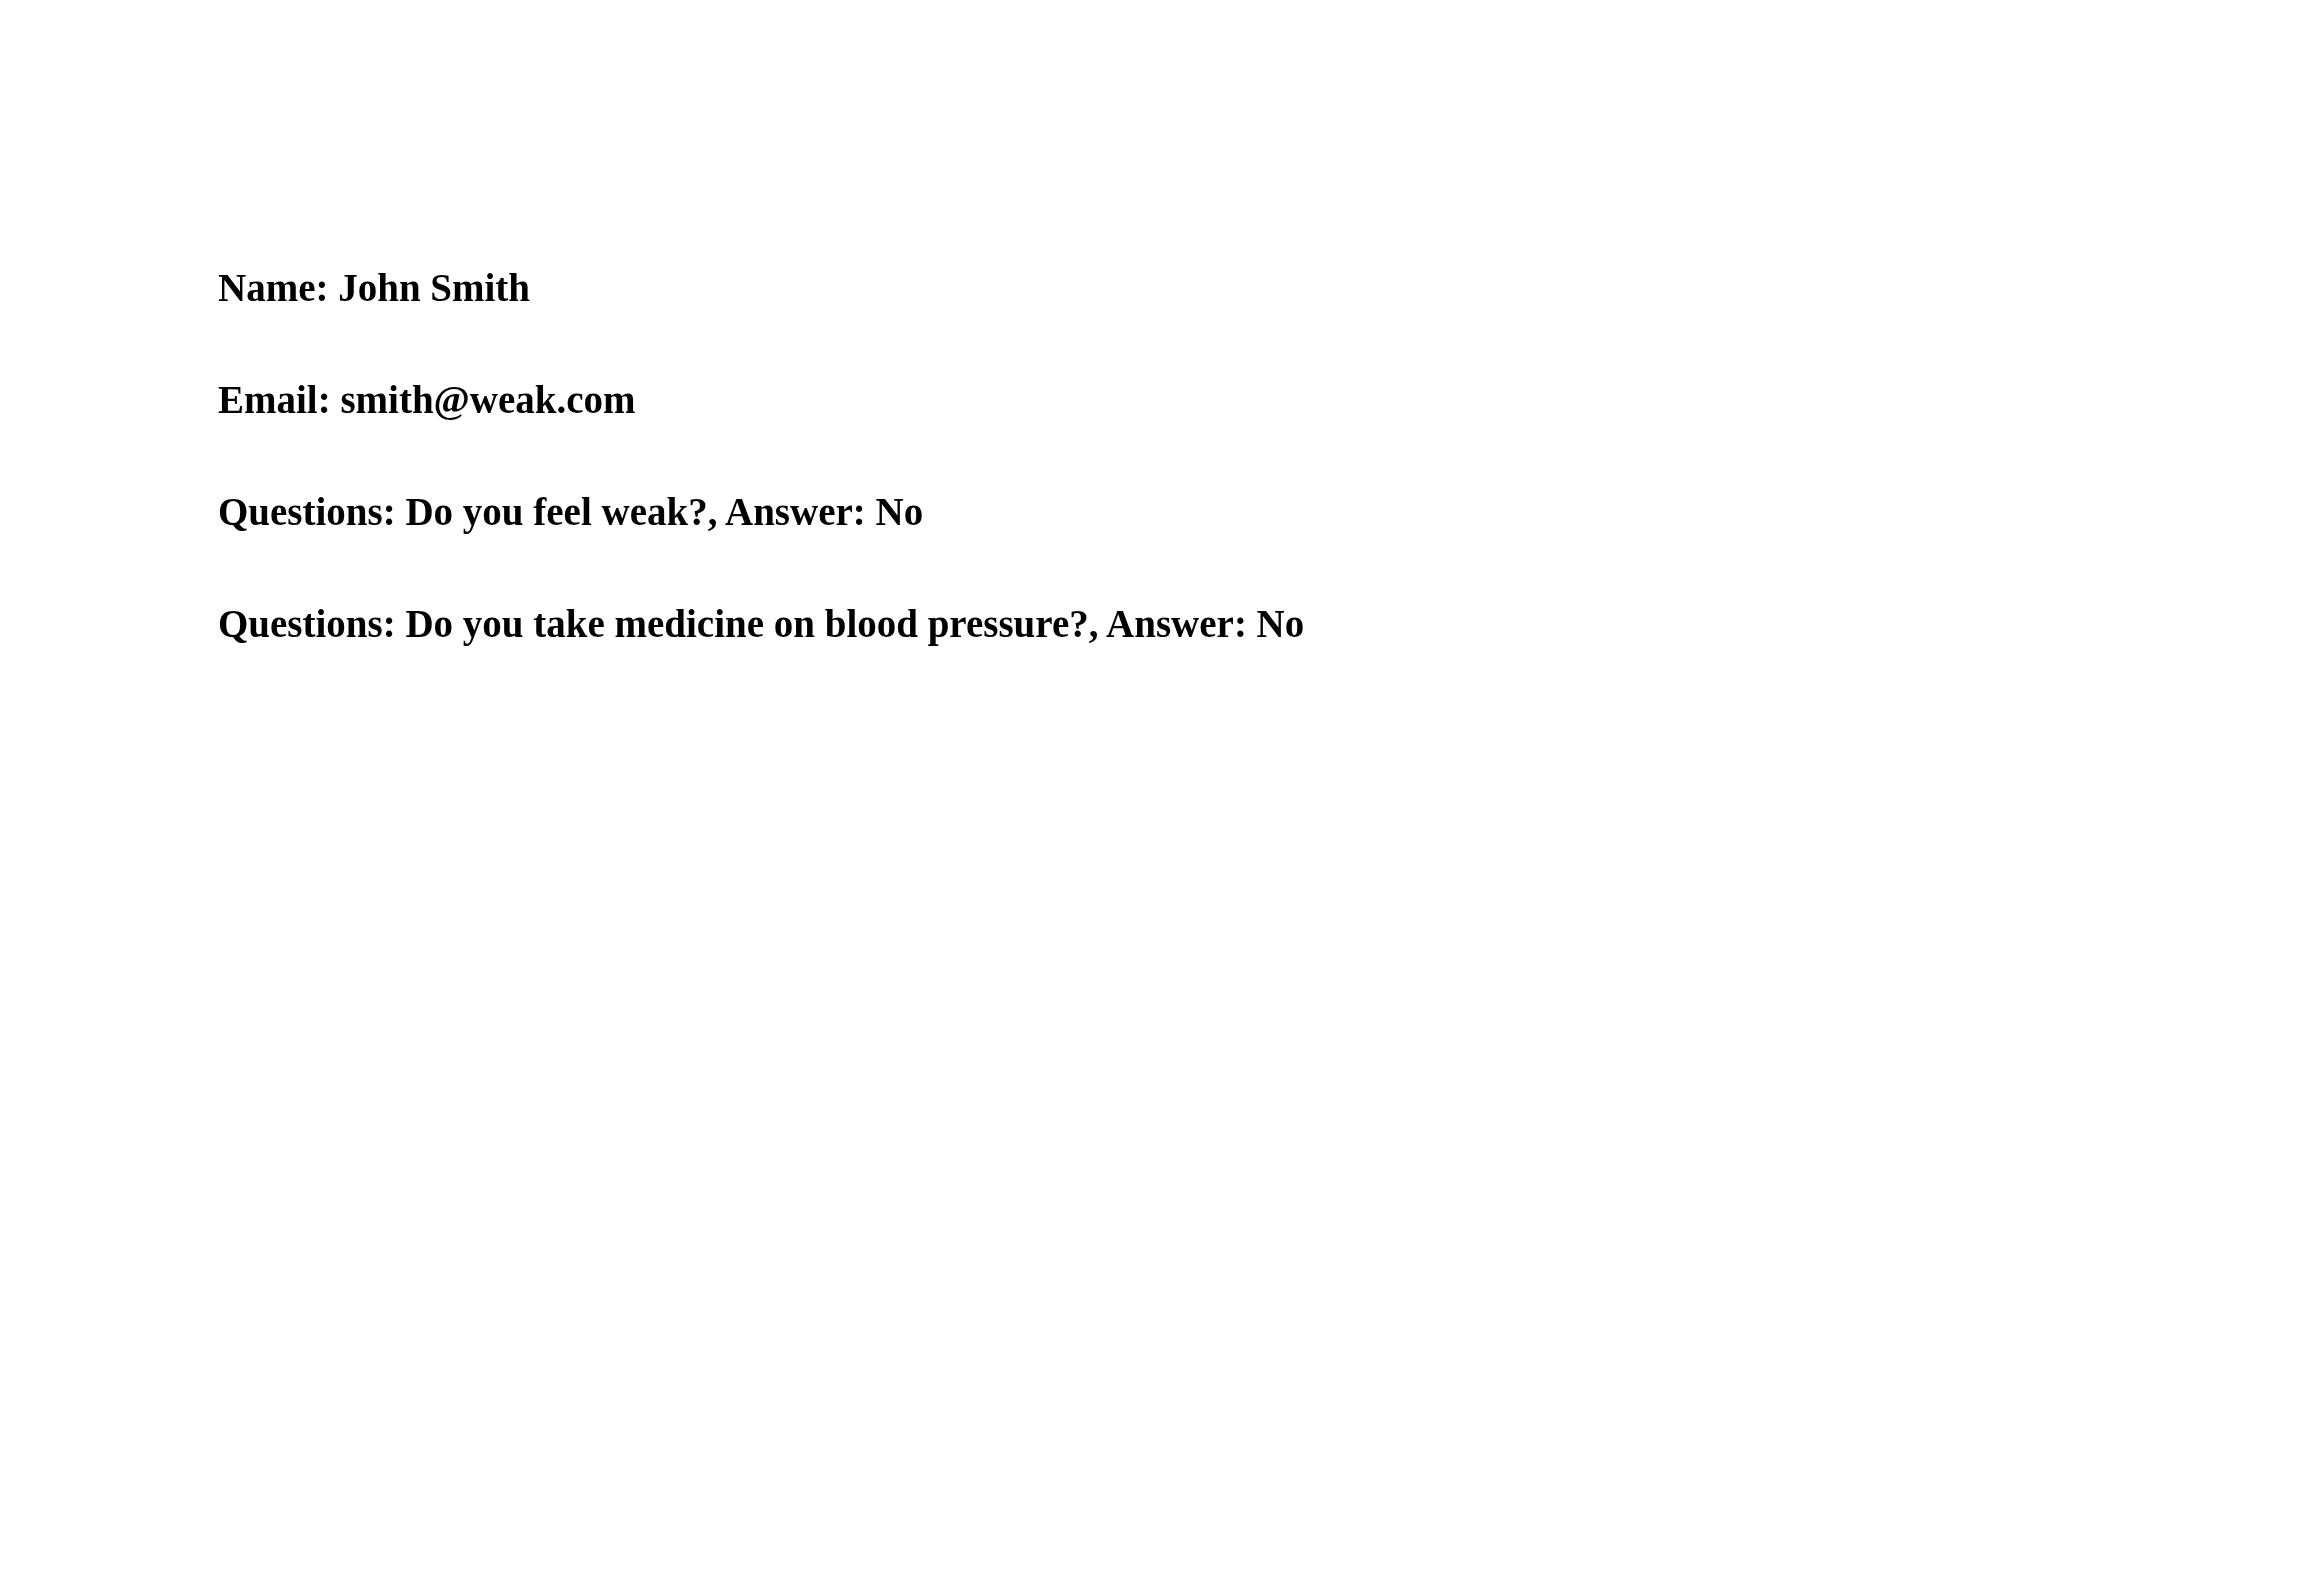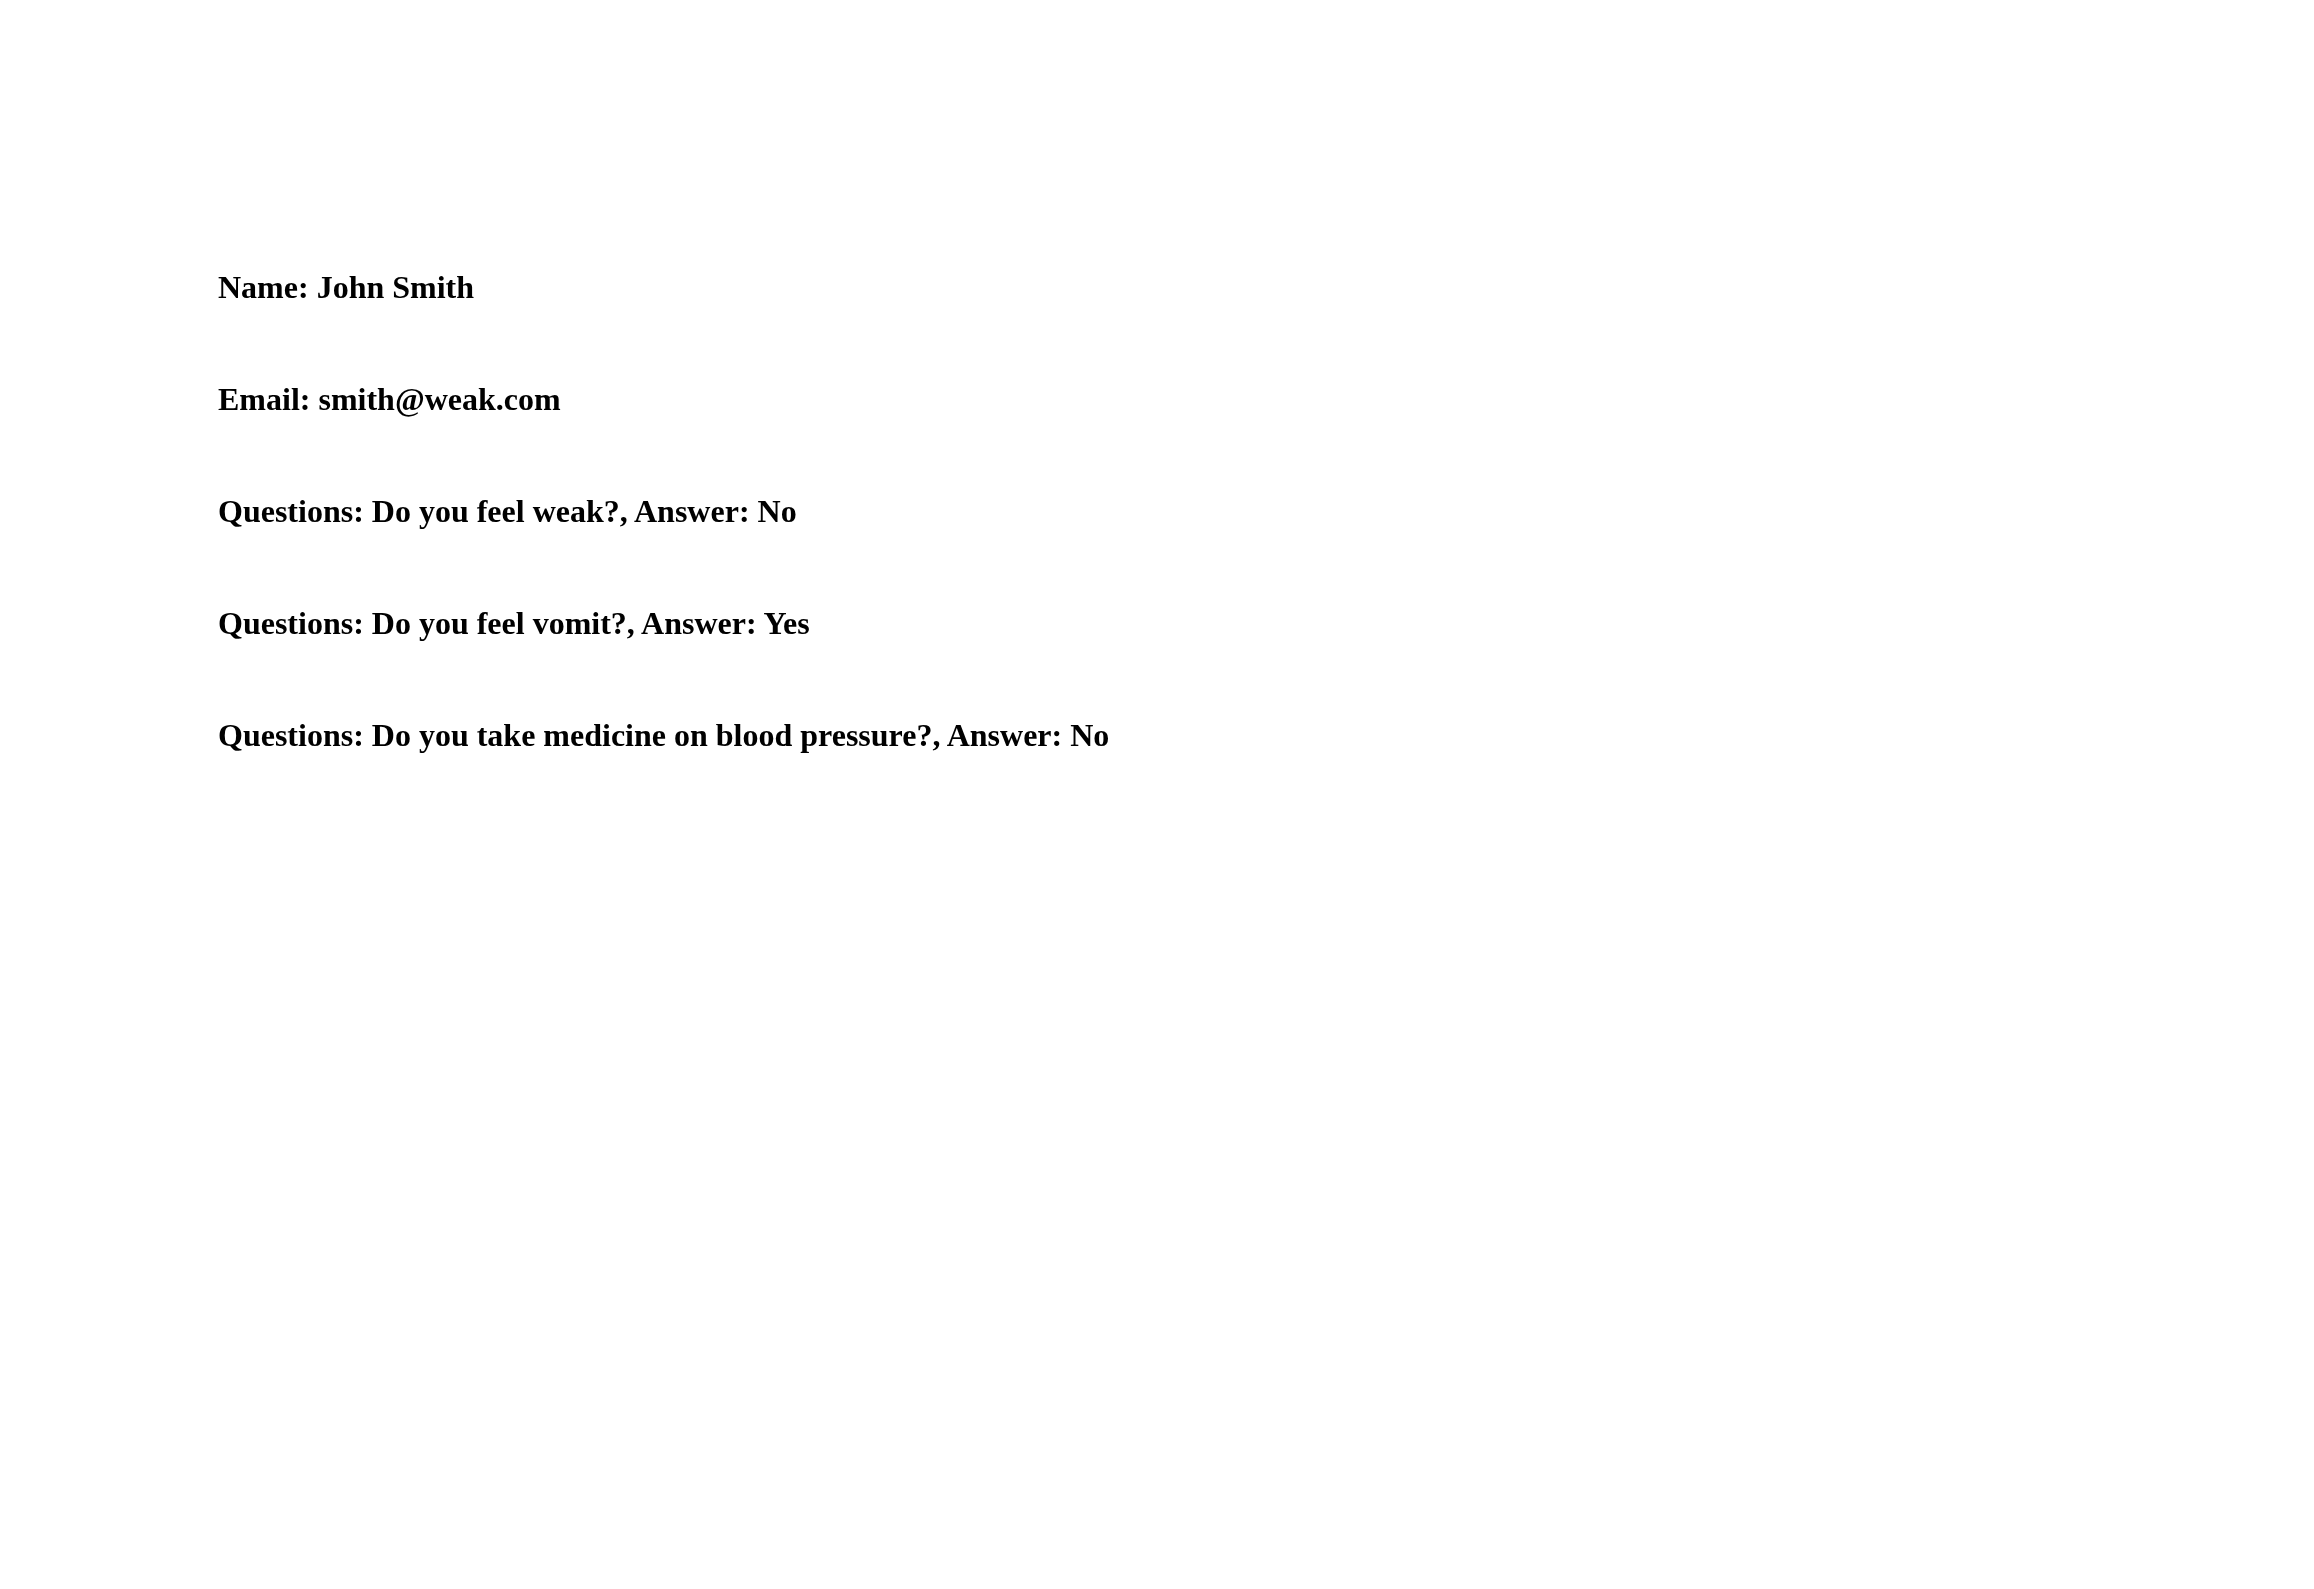--- a/index.html
+++ b/index.html
@@ -16,29 +16,28 @@
   .doc {
     position: absolute;
     left: 218px;
     top: 265px;
     width: 1881px;
   }
   .doc p {
     margin: 0 0 67px 0;
     font-family: "Liberation Serif", "DejaVu Serif", serif;
     font-weight: bold;
-    font-size: 32px;
+    font-size: 39px;
     line-height: 45px;
     color: #000000;
     white-space: nowrap;
   }
 </style>
 </head>
 <body>
 
 <div class="doc">
   <p>Name: John Smith</p>
   <p>Email: smith@weak.com</p>
   <p>Questions: Do you feel weak?, Answer: No</p>
-  <p>Questions: Do you feel vomit?, Answer: Yes</p>
   <p>Questions: Do you take medicine on blood pressure?, Answer: No</p>
 </div>
 
 
 </body></html>

